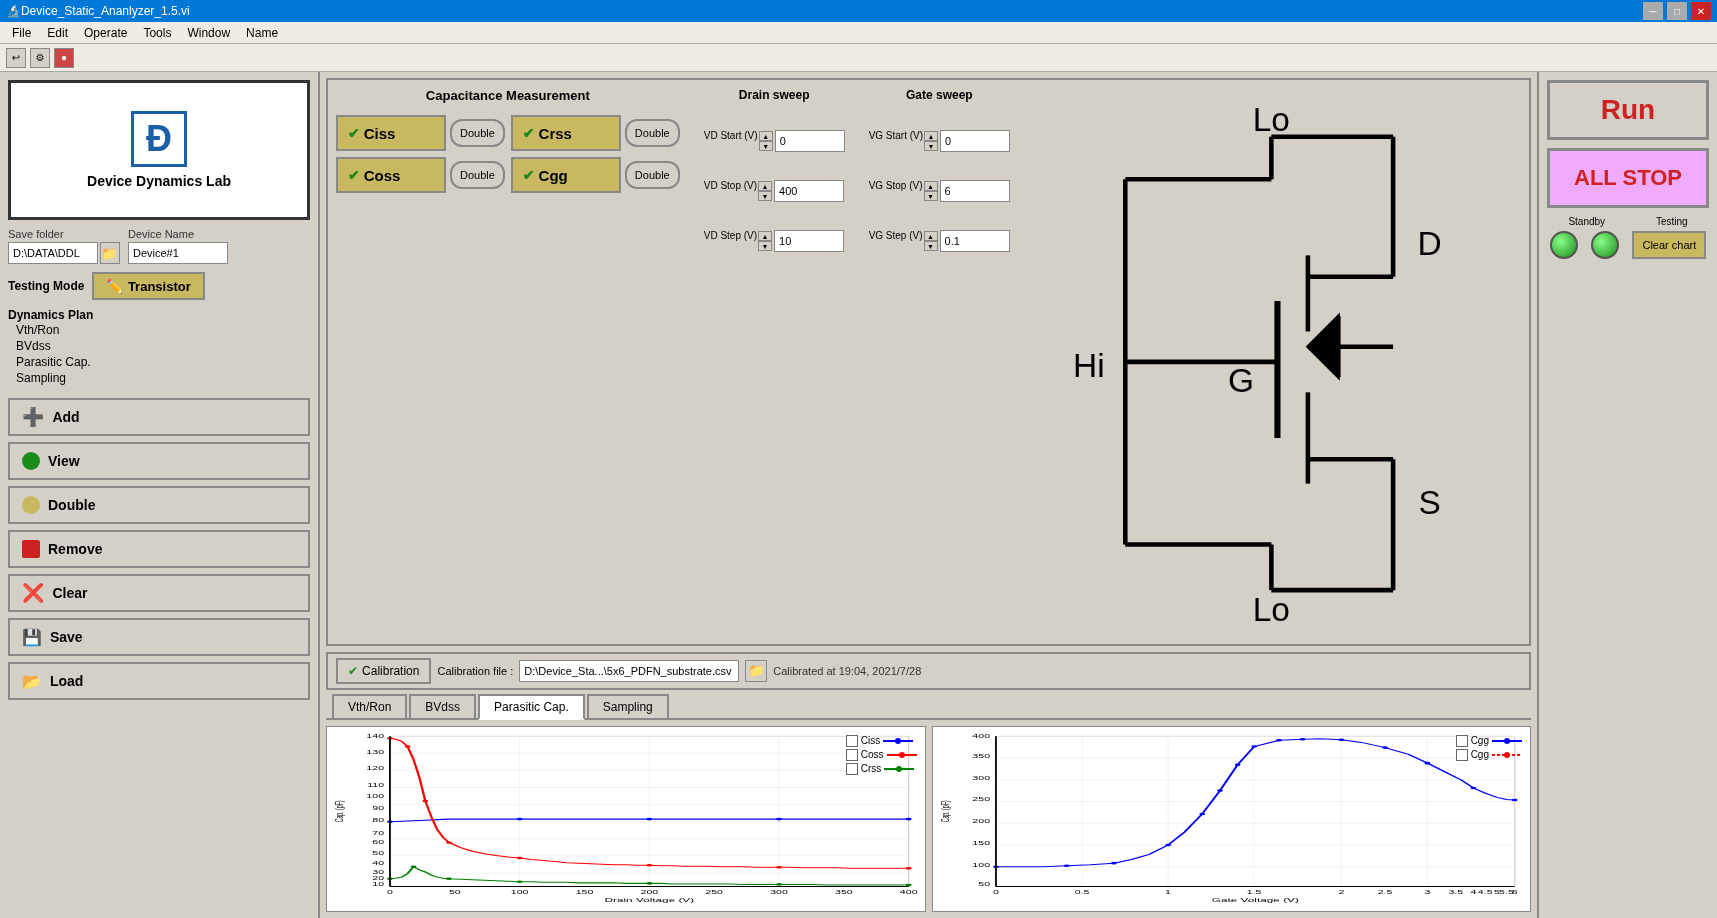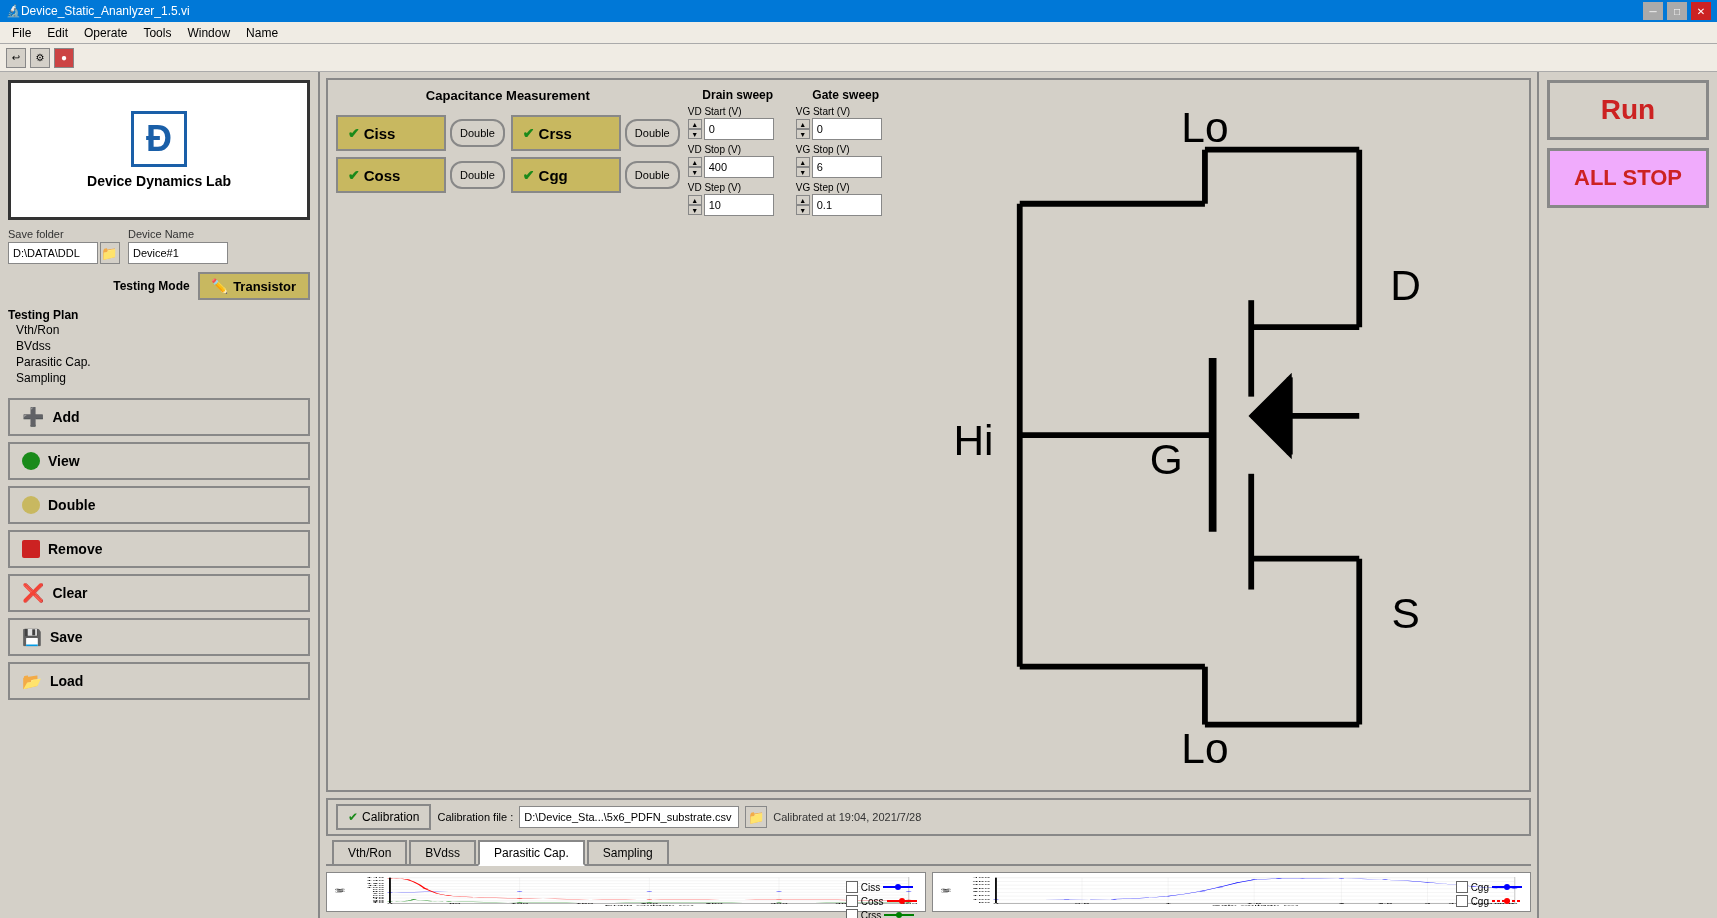--- a/index.html
+++ b/index.html
@@ -137,21 +137,20 @@
       background: #d4d0c8;
       border: 1px solid #888;
       cursor: pointer;
       display: flex; align-items: center; justify-content: center;
     }
 
     .testing-mode-row {
       display: flex;
       align-items: center;
       gap: 8px;
-      justify-content: flex-end;
     }
     .testing-mode-label {
       font-size: 12px;
       font-weight: bold;
     }
     .transistor-btn {
       background: #c8b860;
       border: 2px solid #888;
       padding: 4px 12px;
       font-size: 13px;
@@ -215,21 +214,21 @@
       background: #d4d0c8;
     }
 
     
     .top-controls {
       background: #d4d0c8;
       border: 2px solid #888;
       margin: 6px;
       padding: 8px;
       display: flex;
-      gap: 8px;
+      gap: 24px;
       align-items: flex-start;
     }
 
     
     .cap-section {
       display: flex;
       flex-direction: column;
       gap: 8px;
     }
     .cap-title {
@@ -279,22 +278,23 @@
       gap: 4px;
       min-width: 100px;
     }
     .sweep-title {
       font-size: 12px;
       font-weight: bold;
       text-align: center;
     }
     .sweep-field {
       display: flex;
-      flex-direction: column;
+      flex-direction: row;
       gap: 1px;
+      margin-top: 24px;
     }
     .sweep-field-label {
       font-size: 10px;
     }
     .sweep-input-row {
       display: flex;
       align-items: center;
       gap: 2px;
     }
     .sweep-spinbox {
@@ -548,21 +548,21 @@
 
     <div class="testing-mode-row">
       <span class="testing-mode-label">Testing Mode</span>
       <button class="transistor-btn">
         <span style="font-size:14px;">✏️</span>
         <span>Transistor</span>
       </button>
     </div>
 
     <div>
-      <div class="testing-plan-label">Testing Plan</div>
+      <div class="testing-plan-label">Dynamics Plan</div>
       <ul class="testing-plan-list">
         <li>Vth/Ron</li>
         <li>BVdss</li>
         <li>Parasitic Cap.</li>
         <li>Sampling</li>
       </ul>
     </div>
 
     <div class="action-buttons">
       <button class="action-btn">
@@ -996,16 +996,29 @@
   </div>
 
   <div class="right-panel">
     <button class="run-btn">
       <span>Run</span>
     </button>
     <button class="all-stop-btn">
       <span>ALL STOP</span>
     </button>
 
+    <div class="status-row">
+      <div class="status-labels">
+        <span>Standby</span>
+        <span>Testing</span>
+      </div>
+      <div class="status-lights">
+        <div class="status-light light-green"></div>
+        <div class="status-light light-green"></div>
+        <button class="clear-chart-btn">
+          <span>Clear chart</span>
+        </button>
+      </div>
+    </div>
 
   </div>
 
 </div>
 
 </body></html>

